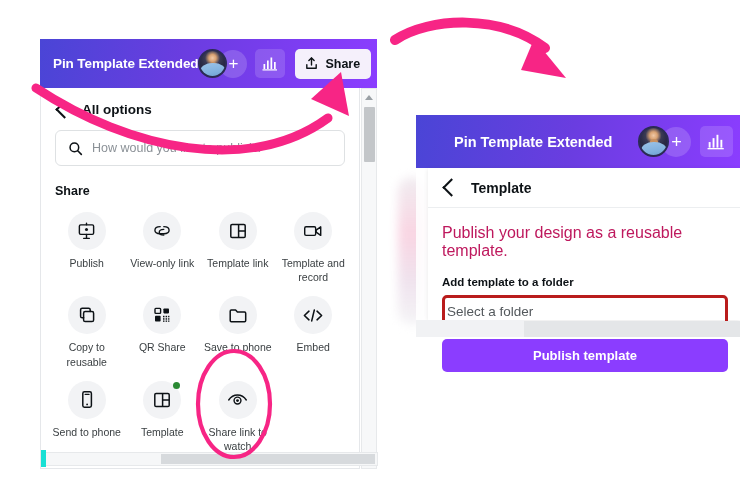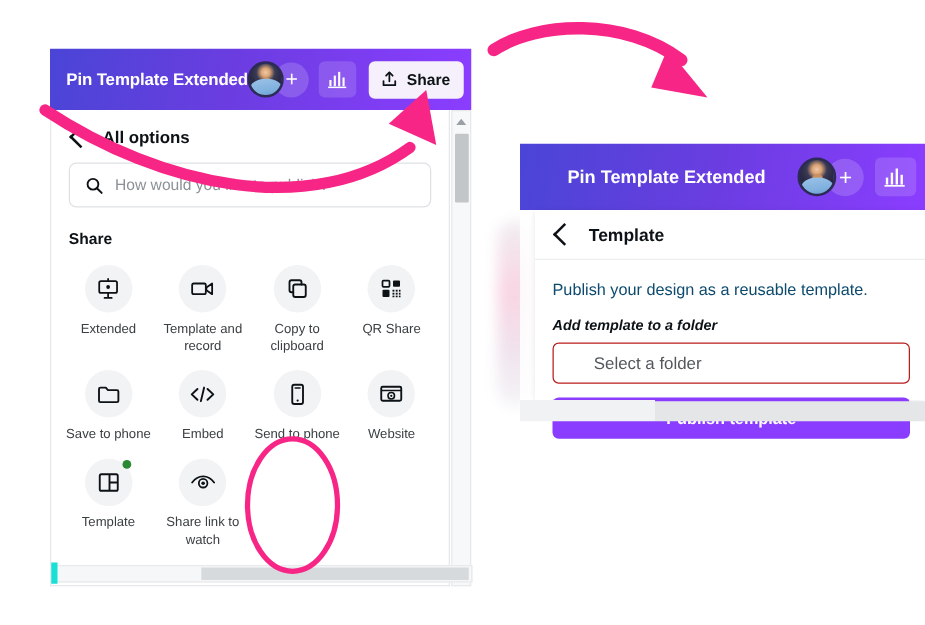--- a/index.html
+++ b/index.html
@@ -306,39 +306,38 @@
     border-bottom: 1px solid #eceef0;
     box-sizing: border-box;
   }
   .r-panel-title {
     font-size: 14px;
     font-weight: bold;
     color: #0d1216;
   }
   .r-desc {
     margin: 16px 0 0 14px;
-    font-size: 13px;
-    color: #0c4a6e;
+    font-size: 16px;
+    color: #be185d;
   }
   .r-field-label {
     margin: 16px 12px 0 14px;
     font-size: 11.5px;
     font-weight: bold;
     color: #0d1216;
-    font-style: italic;
   }
   .r-select {
     margin: 7px 0 0 14px;
     width: 286px;
     height: 33px;
-    border: 1px solid #b91c1c;
+    border: 3px solid #b91c1c;
     border-radius: 5px;
     display: flex;
     align-items: center;
-    padding-left: 32px;
+    padding-left: 2px;
     box-sizing: border-box;
     font-size: 13.5px;
     color: #53585c;
   }
   .r-publish {
     margin: 11px 0 0 14px;
     width: 286px;
     height: 33px;
     background: #8b3dff;
     border-radius: 5px;
@@ -438,43 +437,62 @@
     <div class="icon-grid">
 
       <div class="grid-cell">
         <div class="grid-circle">
           <svg width="19" height="19" viewBox="0 0 20 20">
             <rect x="2.5" y="3" width="15" height="10" rx="1.4" stroke="#0d1216" stroke-width="1.5" fill="none"></rect>
             <circle cx="10" cy="8" r="1.6" fill="#0d1216"></circle>
             <path d="M10 13 L10 17 M7 17.2 L13 17.2 M10 3 L10 1.2" stroke="#0d1216" stroke-width="1.5" stroke-linecap="round"></path>
           </svg>
         </div>
-        <div class="grid-label">Extended</div>
-      </div>
-
-
+        <div class="grid-label">Publish</div>
+      </div>
+
+      <div class="grid-cell">
+        <div class="grid-circle">
+          <svg width="20" height="18" viewBox="0 0 22 18">
+            <path d="M13 4.2 C16.5 4.2 18.8 6 18.8 8.2 C18.8 10.4 16.5 12 13 12 L9 12 C5.5 12 3.2 10.4 3.2 8.2 C3.2 6 5.5 4.2 9 4.2" stroke="#0d1216" stroke-width="1.5" fill="none" stroke-linecap="round"></path>
+            <path d="M13 7.2 C10 7.2 8 8.6 8 10.3 C8 12 10 13.4 13 13.4" stroke="#0d1216" stroke-width="1.5" fill="none" stroke-linecap="round"></path>
+          </svg>
+        </div>
+        <div class="grid-label">View-only link</div>
+      </div>
+
+      <div class="grid-cell">
+        <div class="grid-circle">
+          <svg width="18" height="18" viewBox="0 0 18 18">
+            <rect x="1.8" y="2.4" width="14.4" height="13.2" rx="1.3" stroke="#0d1216" stroke-width="1.5" fill="none"></rect>
+            <path d="M9.6 2.4 L9.6 15.6" stroke="#0d1216" stroke-width="1.5"></path>
+            <path d="M9.6 9 L16.2 9" stroke="#0d1216" stroke-width="1.5"></path>
+          </svg>
+        </div>
+        <div class="grid-label">Template link</div>
+      </div>
 
       <div class="grid-cell">
         <div class="grid-circle">
           <svg width="20" height="16" viewBox="0 0 21 16">
             <rect x="1.8" y="3.6" width="11.5" height="9" rx="1.4" stroke="#0d1216" stroke-width="1.5" fill="none"></rect>
             <path d="M13.8 7 L18.6 3.6 L18.6 12.6 L13.8 9.2 Z" stroke="#0d1216" stroke-width="1.5" fill="none" stroke-linejoin="round"></path>
           </svg>
         </div>
         <div class="grid-label">Template and record</div>
       </div>
 
       <div class="grid-cell">
         <div class="grid-circle">
           <svg width="18" height="18" viewBox="0 0 18 18">
             <rect x="5.6" y="5.6" width="10" height="10" rx="1.6" stroke="#0d1216" stroke-width="1.5" fill="none"></rect>
             <path d="M12.2 5.6 L12.2 3.8 C12.2 2.9 11.5 2.2 10.6 2.2 L4.2 2.2 C3.3 2.2 2.6 2.9 2.6 3.8 L2.6 10.2 C2.6 11.1 3.3 11.8 4.2 11.8 L5.6 11.8" stroke="#0d1216" stroke-width="1.5" fill="none" stroke-linecap="round"></path>
           </svg>
         </div>
-        <div class="grid-label">Copy to clipboard</div>
+        <div class="grid-label">Copy to reusable</div>
       </div>
 
       <div class="grid-cell">
         <div class="grid-circle">
           <svg width="18" height="18" viewBox="0 0 18 18">
             <rect x="2" y="2.4" width="5.6" height="5" rx="0.8" stroke="#0d1216" stroke-width="1.4" fill="none"></rect>
             <rect x="10.4" y="2.4" width="5.6" height="5" rx="0.8" fill="#0d1216"></rect>
             <rect x="2" y="9.8" width="5.6" height="5.8" rx="0.8" fill="#0d1216"></rect>
             <rect x="10" y="9.8" width="1.5" height="1.5" fill="#0d1216"></rect>
             <rect x="12.6" y="9.8" width="1.5" height="1.5" fill="#0d1216"></rect>
@@ -514,31 +532,20 @@
         <div class="grid-circle">
           <svg width="14" height="19" viewBox="0 0 14 19">
             <rect x="2.8" y="1.8" width="8.6" height="15.4" rx="1.6" stroke="#0d1216" stroke-width="1.5" fill="none"></rect>
             <path d="M5.2 4.4 L9 4.4" stroke="#0d1216" stroke-width="1.3" stroke-linecap="round"></path>
             <circle cx="7.1" cy="14.4" r="0.9" fill="#0d1216"></circle>
           </svg>
         </div>
         <div class="grid-label">Send to phone</div>
       </div>
 
-      <div class="grid-cell">
-        <div class="grid-circle">
-          <svg width="20" height="16" viewBox="0 0 20 16">
-            <rect x="2" y="2.4" width="16" height="11.2" rx="1.2" stroke="#0d1216" stroke-width="1.5" fill="none"></rect>
-            <path d="M2 5.4 L18 5.4" stroke="#0d1216" stroke-width="1.3"></path>
-            <circle cx="10" cy="9.6" r="2.6" stroke="#0d1216" stroke-width="1.3" fill="none"></circle>
-            <circle cx="10" cy="9.6" r="0.9" fill="#0d1216"></circle>
-          </svg>
-        </div>
-        <div class="grid-label">Website</div>
-      </div>
 
       <div class="grid-cell">
         <div class="grid-circle">
           <svg width="18" height="18" viewBox="0 0 18 18">
             <rect x="1.8" y="2.4" width="14.4" height="13.2" rx="1.3" stroke="#0d1216" stroke-width="1.5" fill="none"></rect>
             <path d="M9.6 2.4 L9.6 15.6" stroke="#0d1216" stroke-width="1.5"></path>
             <path d="M9.6 9 L16.2 9" stroke="#0d1216" stroke-width="1.5"></path>
           </svg>
           <span class="green-dot"></span>
         </div>

